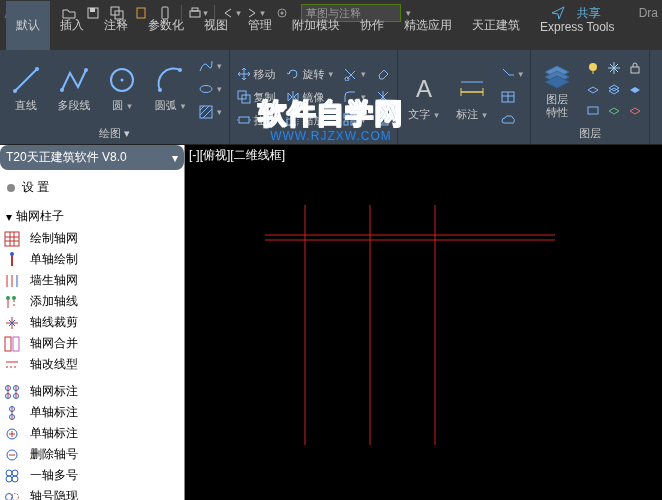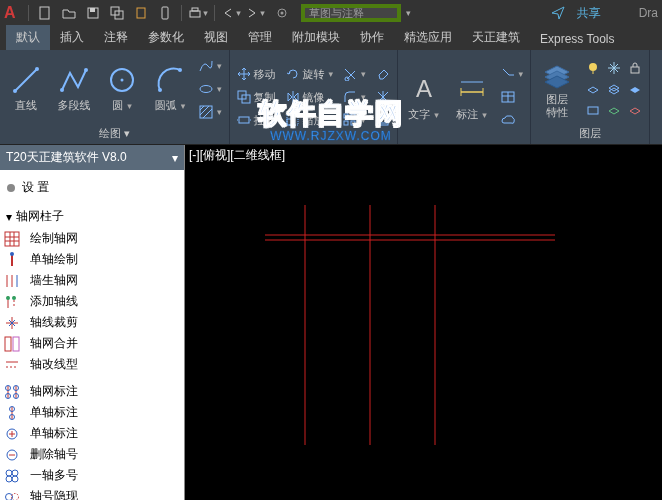--- a/index.html
+++ b/index.html
@@ -2,44 +2,44 @@
 <html><head>
 <meta charset="utf-8">
 <style>
 * { margin: 0; padding: 0; box-sizing: border-box; font-family: "Microsoft YaHei", sans-serif; }
 body { background: #2b2b2b; color: #ccc; width: 662px; height: 500px; overflow: hidden; position: relative; }
 
 .titlebar { height: 26px; background: #333; display: flex; align-items: center; padding: 0 4px; gap: 4px; }
 .logo { width: 18px; height: 18px; color: #d03a3a; font-weight: bold; font-size: 16px; }
 .tb-btn { width: 20px; height: 20px; display: flex; align-items: center; justify-content: center; color: #ccc; cursor: pointer; }
 .tb-sep { width: 1px; height: 16px; background: #555; margin: 0 2px; }
-.search-input { background: #444; border: 4px solid #4d7c0f; color: #999; font-size: 11px; padding: 1px 4px; height: 18px; width: 100px; margin-left: 8px; }
+.search-input { background: #444; border: 1px solid #4d7c0f; color: #999; font-size: 11px; padding: 1px 4px; height: 18px; width: 100px; margin-left: 8px; }
 .share { color: #5bb3e0; font-size: 12px; margin-left: 18px; display: flex; align-items: center; gap: 12px; }
 .app-title { color: #999; font-size: 12px; }
 
 .ribbon-tabs { height: 24px; background: #333; display: flex; align-items: flex-end; padding-left: 6px; }
-.ribbon-tab { padding: 4px 10px; font-size: 12px; color: #ccc; cursor: pointer; }
+.ribbon-tab { padding: 16px 10px; font-size: 12px; color: #ccc; cursor: pointer; }
 .ribbon-tab.active { background: #4a5a6a; }
 
 .ribbon { height: 95px; background: #3a4653; display: flex; border-bottom: 1px solid #222; }
 .ribbon-group { display: flex; flex-direction: column; border-right: 1px solid #2a3340; padding: 2px 4px; }
 .ribbon-group-body { flex: 1; display: flex; align-items: center; gap: 4px; }
 .ribbon-group-label { font-size: 11px; color: #ccc; text-align: center; padding: 1px 0; }
 .big-tool { display: flex; flex-direction: column; align-items: center; justify-content: center; width: 44px; height: 72px; cursor: pointer; }
 .big-tool-icon { width: 32px; height: 32px; display: flex; align-items: center; justify-content: center; }
 .big-tool-label { font-size: 11px; color: #ccc; margin-top: 2px; }
 .small-tools { display: flex; flex-direction: column; gap: 1px; }
 .small-tool { height: 22px; display: flex; align-items: center; gap: 3px; padding: 0 3px; cursor: pointer; font-size: 11px; color: #ccc; }
 .small-tool svg, .small-tool .ico { width: 14px; height: 14px; flex-shrink: 0; }
 .icon-grid { display: grid; grid-template-columns: repeat(3, 20px); grid-auto-rows: 20px; gap: 1px; }
 .icon-grid .cell { width: 20px; height: 20px; display: flex; align-items: center; justify-content: center; cursor: pointer; }
 
 .workspace { display: flex; height: calc(500px - 26px - 24px - 95px); }
 .side-panel { width: 185px; background: #fff; color: #000; display: flex; flex-direction: column; font-size: 12px; border-right: 1px solid #888; }
-.side-title { background: #5a6a7a; color: #fff; padding: 4px 6px; font-size: 12px; display: flex; justify-content: space-between; align-items: center; }
+.side-title { background: #5a6a7a; color: #fff; padding: 4px 6px; font-size: 12px; display: flex; justify-content: space-between; align-items: center; border-radius: 8px; }
 .side-header-row { display: flex; align-items: center; padding: 9px 6px; gap: 6px; }
 .side-header-row .disc { width: 10px; height: 10px; }
 .side-cat { display: flex; align-items: center; padding: 3px 6px; gap: 4px; font-size: 12px; }
 .side-item { display: flex; align-items: center; padding: 2px 4px; gap: 10px; cursor: pointer; }
 .side-icon { width: 16px; height: 16px; flex-shrink: 0; display: flex; align-items: center; justify-content: center; }
 .side-list { overflow-y: auto; flex: 1; }
 
 .canvas-area { flex: 1; background: #000; position: relative; }
 .canvas-label { position: absolute; top: 2px; left: 4px; color: #fff; font-size: 12px; }
 .canvas-svg { width: 100%; height: 100%; }

